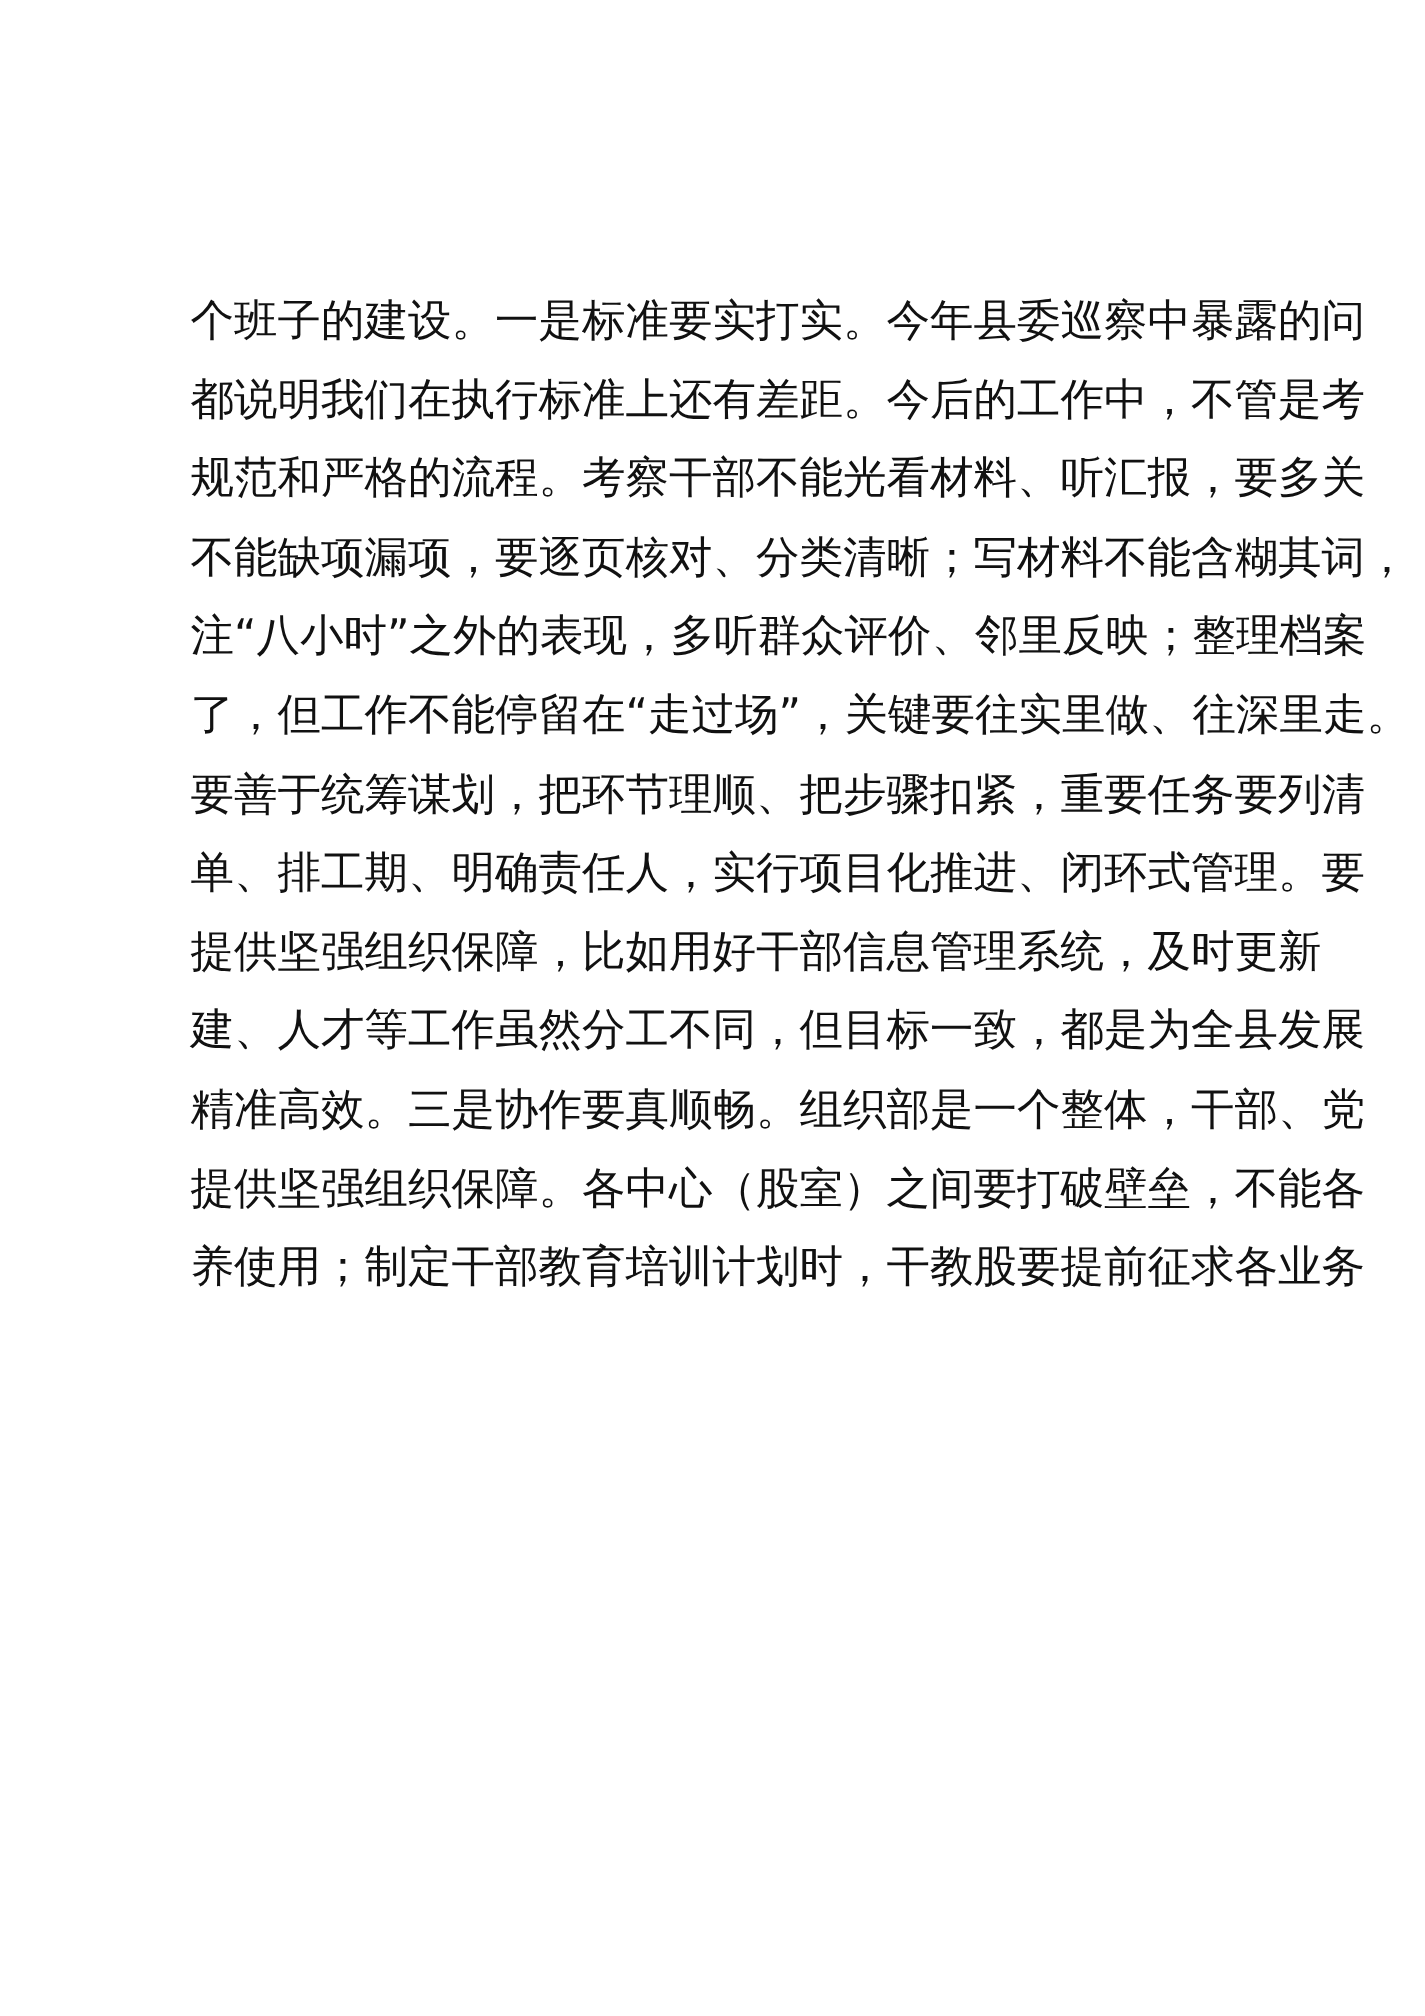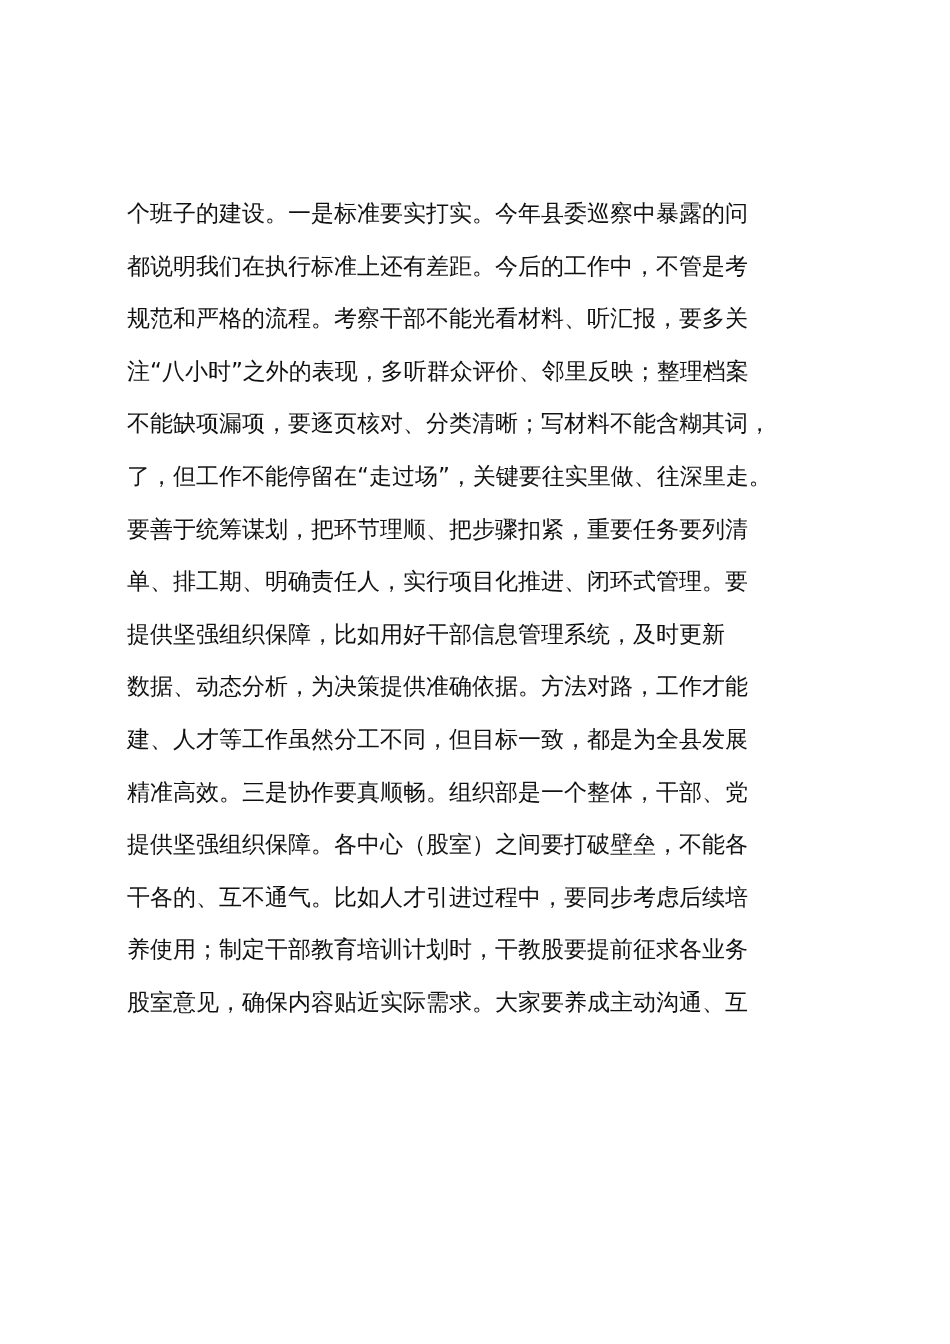--- a/index.html
+++ b/index.html
@@ -26,42 +26,39 @@
       left: 127px;
       top: 187px;
       width: 720px;
       margin: 0;
       padding: 0;
     }
     .line {
       display: block;
       height: 52.6px;
       line-height: 52.6px;
-      font-size: 23px;
+      font-size: 29px;
       color: #111111;
       white-space: nowrap;
       font-family: "DejaVu Sans", "Liberation Sans", sans-serif;
       letter-spacing: 0px;
     }
   </style>
 </head>
 <body>
 
 <div class="page">
   <div class="body-text">
     <span class="line">个班子的建设。一是标准要实打实。今年县委巡察中暴露的问</span>
     <span class="line">都说明我们在执行标准上还有差距。今后的工作中，不管是考</span>
     <span class="line">规范和严格的流程。考察干部不能光看材料、听汇报，要多关</span>
+    <span class="line">不能缺项漏项，要逐页核对、分类清晰；写材料不能含糊其词，</span>
     <span class="line">注“八小时”之外的表现，多听群众评价、邻里反映；整理档案</span>
-    <span class="line">不能缺项漏项，要逐页核对、分类清晰；写材料不能含糊其词，</span>
     <span class="line">了，但工作不能停留在“走过场”，关键要往实里做、往深里走。</span>
     <span class="line">要善于统筹谋划，把环节理顺、把步骤扣紧，重要任务要列清</span>
     <span class="line">单、排工期、明确责任人，实行项目化推进、闭环式管理。要</span>
     <span class="line">提供坚强组织保障，比如用好干部信息管理系统，及时更新</span>
-    <span class="line">数据、动态分析，为决策提供准确依据。方法对路，工作才能</span>
     <span class="line">建、人才等工作虽然分工不同，但目标一致，都是为全县发展</span>
     <span class="line">精准高效。三是协作要真顺畅。组织部是一个整体，干部、党</span>
     <span class="line">提供坚强组织保障。各中心（股室）之间要打破壁垒，不能各</span>
-    <span class="line">干各的、互不通气。比如人才引进过程中，要同步考虑后续培</span>
     <span class="line">养使用；制定干部教育培训计划时，干教股要提前征求各业务</span>
-    <span class="line">股室意见，确保内容贴近实际需求。大家要养成主动沟通、互</span>
   </div>
 </div>
 
 </body></html>

